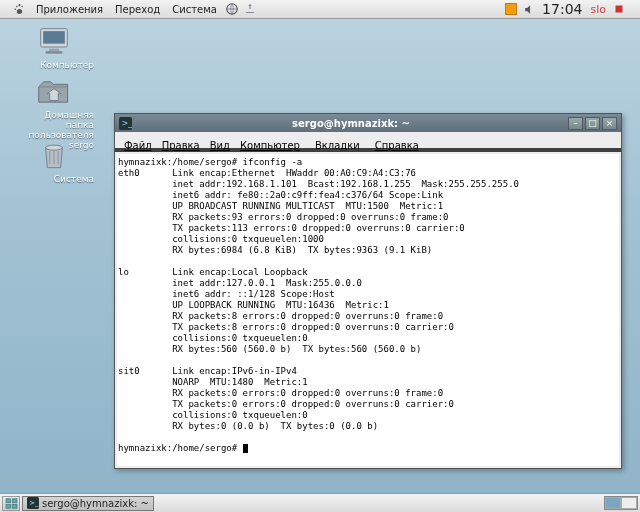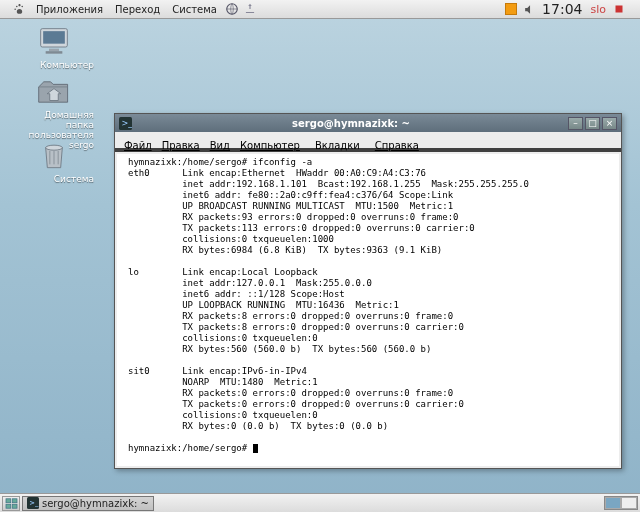--- a/index.html
+++ b/index.html
@@ -27,21 +27,21 @@
 .desk-icon .pic{width:36px;height:32px;margin:0 auto 2px;display:flex;align-items:center;justify-content:center}
 
 .win{position:absolute;left:114px;top:113px;width:508px;height:356px;background:#ededed;border:1px solid #555;box-shadow:2px 2px 5px rgba(0,0,0,.3);display:flex;flex-direction:column}
 .titlebar{height:18px;background:linear-gradient(#7a8a97,#5e6e7b);display:flex;align-items:center;color:#fff;font-size:10px;padding:0 4px}
 .titlebar .ticon{width:13px;height:13px;margin-right:4px}
 .titlebar .ttl{flex:1;text-align:center;font-weight:bold}
 .titlebar .wbtn{width:15px;height:13px;background:linear-gradient(#9aa,#788);border:1px solid #556;margin-left:2px;display:flex;align-items:center;justify-content:center;font-size:9px;color:#fff;cursor:pointer}
 .menubar{height:17px;background:#ededed;border-bottom:4px solid #404040;display:flex;align-items:flex-start;font-size:10px;padding:8px 4px;gap:0}
 .menubar span{padding:0 5px;cursor:pointer}
 .menubar span u{text-decoration:underline}
-.term{flex:1;background:#fff;margin:2px;font-family:"DejaVu Sans Mono",monospace;font-size:9px;line-height:11px;color:#000;padding:3px 11px;overflow:hidden;white-space:pre}
+.term{flex:1;background:#fff;margin:2px;font-family:"DejaVu Sans Mono",monospace;font-size:9px;line-height:11px;color:#000;padding:3px 1px;overflow:hidden;white-space:pre}
 .cursor{display:inline-block;width:5px;height:9px;background:#000;vertical-align:text-bottom}
 svg{display:block}
 </style>
 </head>
 <body>
 
 <div class="swirl"></div>
 
 <div class="panel-top">
   <span class="foot">

